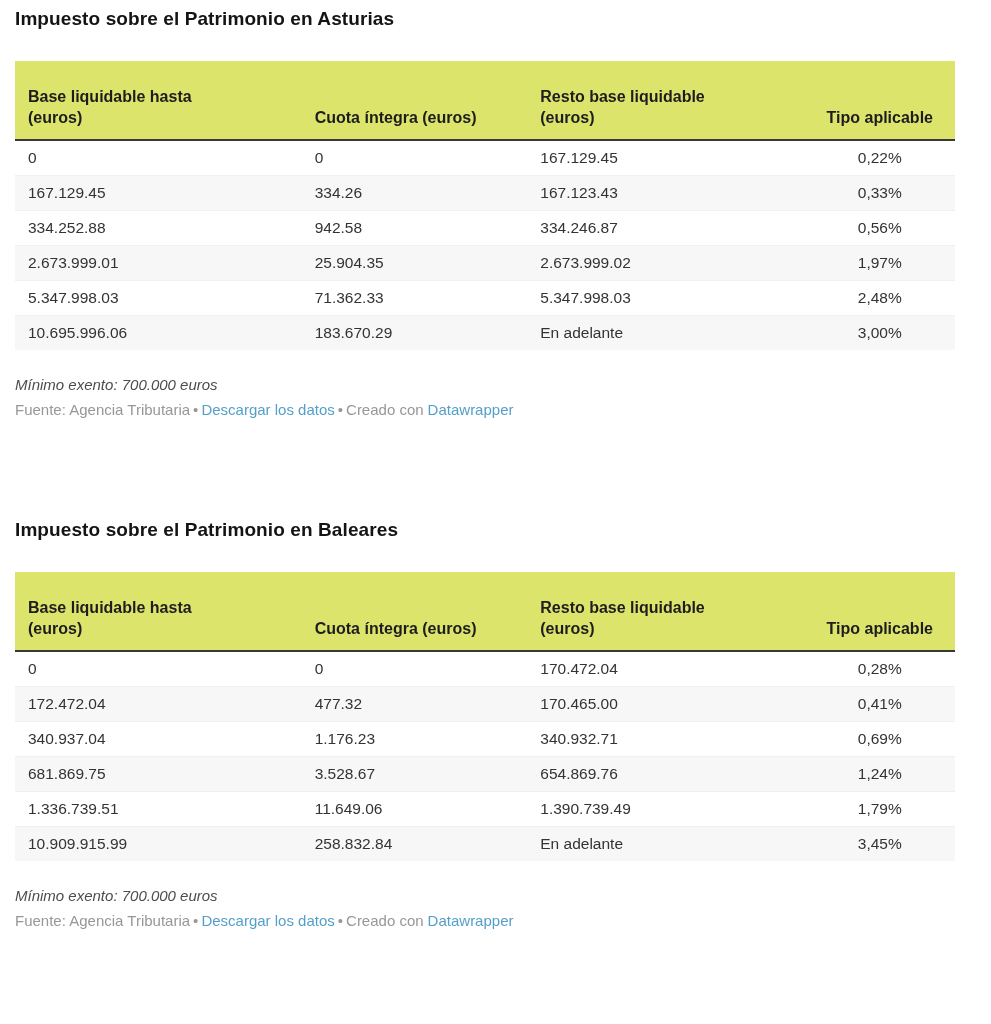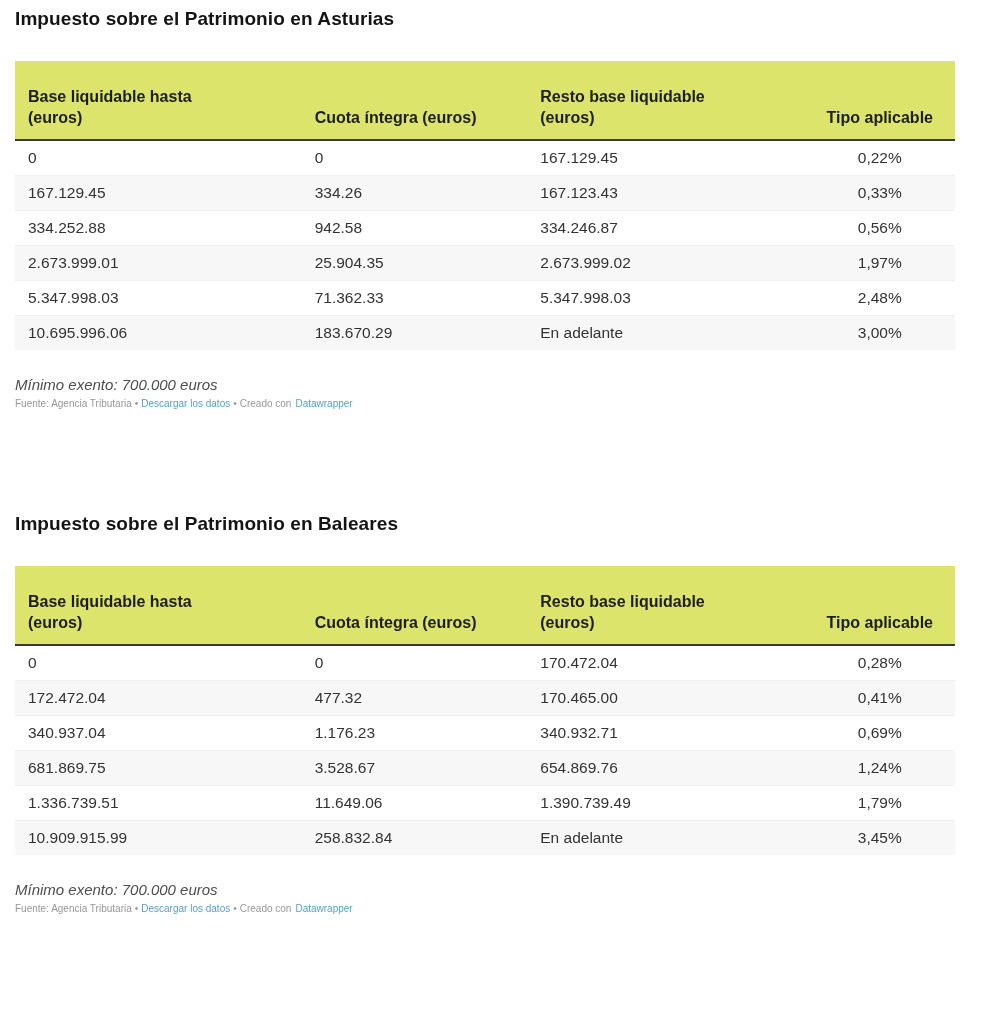--- a/index.html
+++ b/index.html
@@ -62,22 +62,22 @@
   table.data-table col.c3 { width: 16%; }
 
   p.footnote {
     margin: 25px 0 0 0;
     font-style: italic;
     font-size: 15px;
     line-height: 19px;
     color: #4d4d4d;
   }
   p.source {
-    margin: 1px 0 0 0;
-    font-size: 10px;
+    margin: 7px 0 0 0;
+    font-size: 15px;
     line-height: 18px;
     color: #979797;
   }
   p.source .sep { margin: 0 3px; color: #979797; }
   p.source a.link {
     color: #549fc9;
     text-decoration: none;
     cursor: pointer;
   }
   p.source .created-with { margin-right: 4px; }

